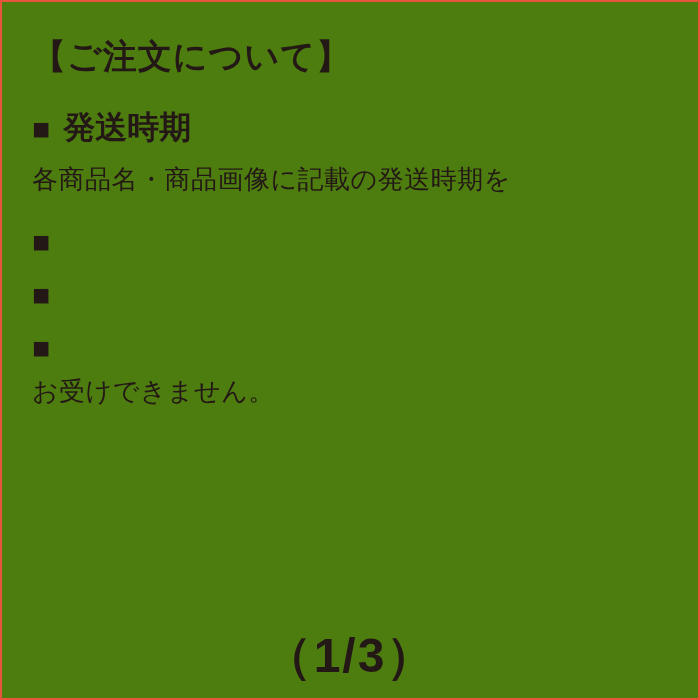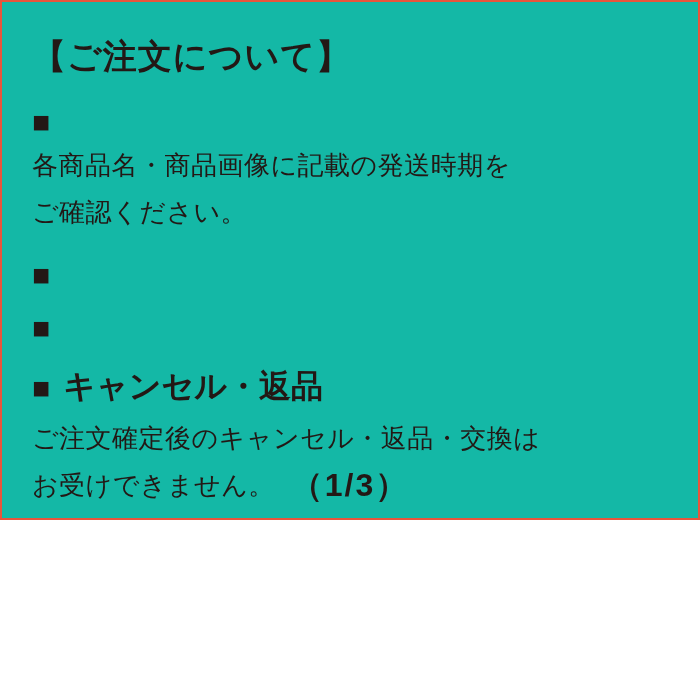--- a/index.html
+++ b/index.html
@@ -9,24 +9,24 @@
   body {
     width: 700px;
     height: 700px;
     background: #ffffff;
     font-family: "Liberation Sans", "DejaVu Sans", sans-serif;
     color: #231815;
   }
   .frame {
     position: relative;
     width: 700px;
-    height: 520px;
+    height: 700px;
     box-sizing: border-box;
     border: 2px solid #e8553c;
-    background: #14b8a6;
+    background: #4d7c0f;
     overflow: hidden;
   }
   .content {
     padding: 32px 22px 0 30px;
   }
   .page-title {
     font-size: 34px;
     font-weight: 700;
     letter-spacing: 1px;
     margin: 0 0 26px 0;
@@ -54,59 +54,57 @@
     line-height: 47px;
     letter-spacing: 0.5px;
     white-space: nowrap;
   }
   .page-indicator {
     position: absolute;
     left: 0;
     right: 0;
     bottom: 10px;
     text-align: center;
-    font-size: 32px;
+    font-size: 48px;
     font-weight: 700;
     letter-spacing: 2px;
     margin-top: 44px;
   }
 </style>
 </head>
 <body>
 
 <div class="frame">
   <div class="content">
 
     <h1 class="page-title">【ご注文について】</h1>
 
     <div class="section">
       <div class="heading">
         <span class="bullet">■</span>
+        <span>発送時期</span>
       </div>
       <div class="line">各商品名・商品画像に記載の発送時期を</div>
-      <div class="line">ご確認ください。</div>
     </div>
 
     <div class="section">
       <div class="heading">
         <span class="bullet">■</span>
       </div>
     </div>
 
     <div class="section">
       <div class="heading">
         <span class="bullet">■</span>
       </div>
     </div>
 
     <div class="section">
       <div class="heading">
         <span class="bullet">■</span>
-        <span>キャンセル・返品</span>
       </div>
-      <div class="line">ご注文確定後のキャンセル・返品・交換は</div>
       <div class="line">お受けできません。</div>
     </div>
 
   </div>
 
   <div class="page-indicator">（1/3）</div>
 </div>
 
 </body></html>

